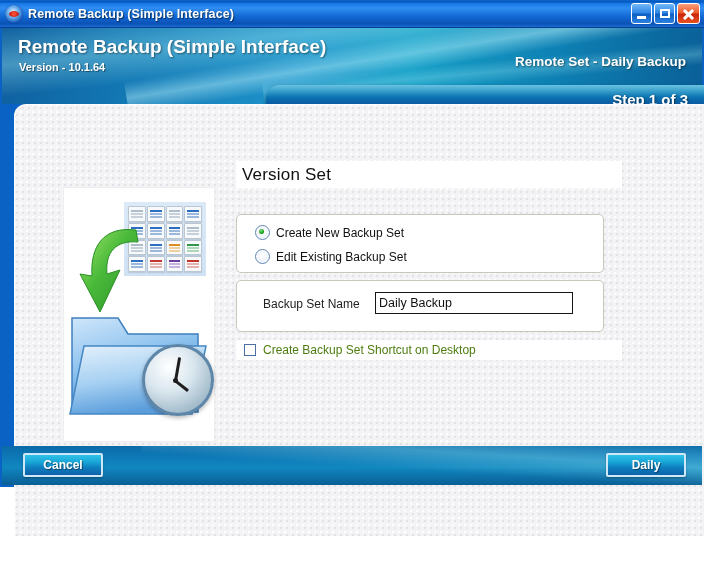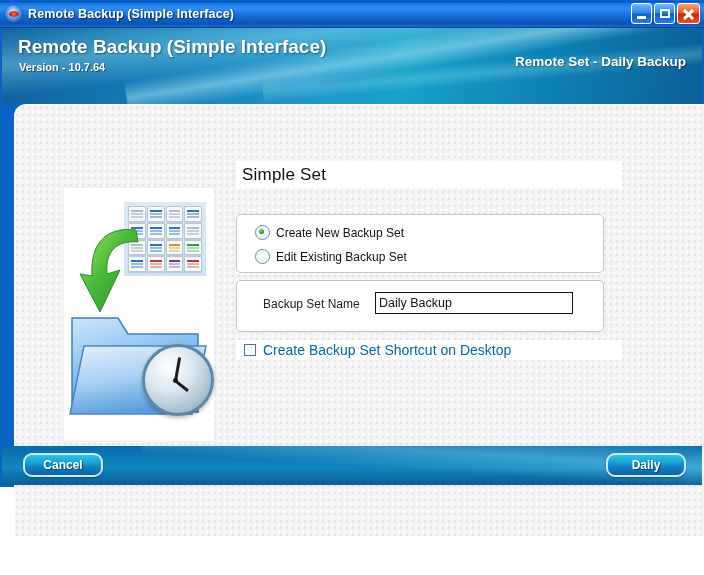--- a/index.html
+++ b/index.html
@@ -252,39 +252,39 @@
   .check-row{
     position:absolute; left:222px; top:236px; width:386px; height:20px;
     background:#ffffff;
     display:flex; align-items:center; gap:7px;
   }
   .checkbox{
     width:12px; height:12px; margin-left:8px; box-sizing:border-box;
     border:1px solid #4a6fa5;
     background:#ffffff; flex:0 0 auto;
   }
-  .check-label{ font-size:14px; color:#0369a1; white-space:nowrap; }
+  .check-label{ font-size:12px; color:#4d7c0f; white-space:nowrap; }
 
   
   .footer{
     position:absolute; left:2px; bottom:2px;
     width:700px; height:39px;
     background: linear-gradient(180deg,#0b6aa8 0%,#0d7ab8 30%,#1187bf 55%,#0a5e96 100%);
     overflow:hidden;
   }
   .footer .fsweep{
     position:absolute; left:140px; top:-16px; width:680px; height:44px;
     background: linear-gradient(180deg, rgba(255,255,255,0) 0%, rgba(150,235,245,.35) 55%, rgba(255,255,255,0) 100%);
     transform: rotate(3.5deg);
   }
   .btn{
     position:absolute; top:7px; height:24px;
     box-sizing:border-box;
     border:2px solid #cfe7f7;
-    border-radius:9px;
+    border-radius:2px;
     background: linear-gradient(180deg,#2ec3e8 0%,#19a6d8 35%,#0f7fc0 62%,#0b63a8 100%);
     color:#ffffff; font-size:12px; font-weight:bold;
     text-shadow:1px 1px 1px rgba(0,0,0,.45);
     display:flex; align-items:center; justify-content:center;
     cursor:pointer;
     box-shadow: 0 1px 2px rgba(0,0,0,.3);
   }
   .btn-cancel{ left:21px; width:80px; }
   .btn-next{ right:16px; width:80px; }
 </style>
@@ -309,24 +309,27 @@
           <span class="glyph-x2"></span>
         </div>
     </div>
   </div>
 
   <div class="banner">
     <div class="sweep1"></div>
     <div class="sweep2"></div>
     <div class="sweep3"></div>
     <div class="banner-title">Remote Backup (Simple Interface)</div>
-    <div class="banner-version">Version - 10.7.64</div>
+    <div class="banner-version">Version - 10.1.64</div>
     <div class="banner-right">Remote Set - Daily Backup</div>
   </div>
 
+  <div class="stepbar">
+    <div class="step-text">Step 1 of 3</div>
+  </div>
 
   <div class="content">
 
     <div class="illus">
       <div class="iconpanel">
         <div class="fi"></div>
         <div class="fi b"></div>
         <div class="fi"></div>
         <div class="fi b"></div>
         <div class="fi b"></div>
@@ -374,21 +377,21 @@
       <div class="clock">
         <span class="hand-m"></span>
         <span class="hand-h"></span>
         <span class="pin"></span>
       </div>
     </div>
 
     <div class="placeholder-bar"></div>
 
     <div class="heading-band">
-      <span>Simple Set</span>
+      <span>Version Set</span>
     </div>
 
     <div class="groupbox gb-name">
       <span class="name-label">Backup Set Name</span>
       <input class="name-input" type="text" value="Daily Backup" style="">
     </div>
 
     <div class="groupbox gb-radio">
       <div class="radio-row r1">
         <span class="radio on"></span>

